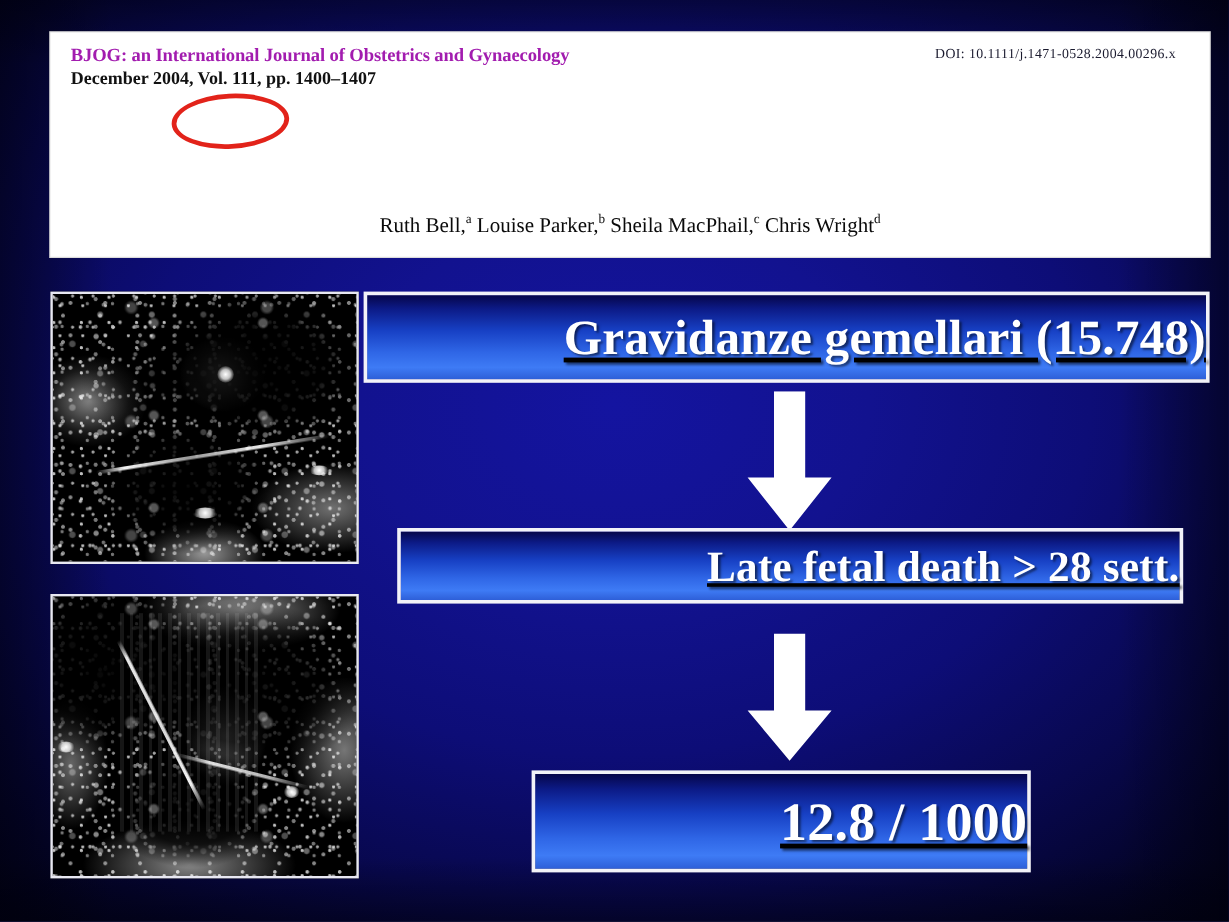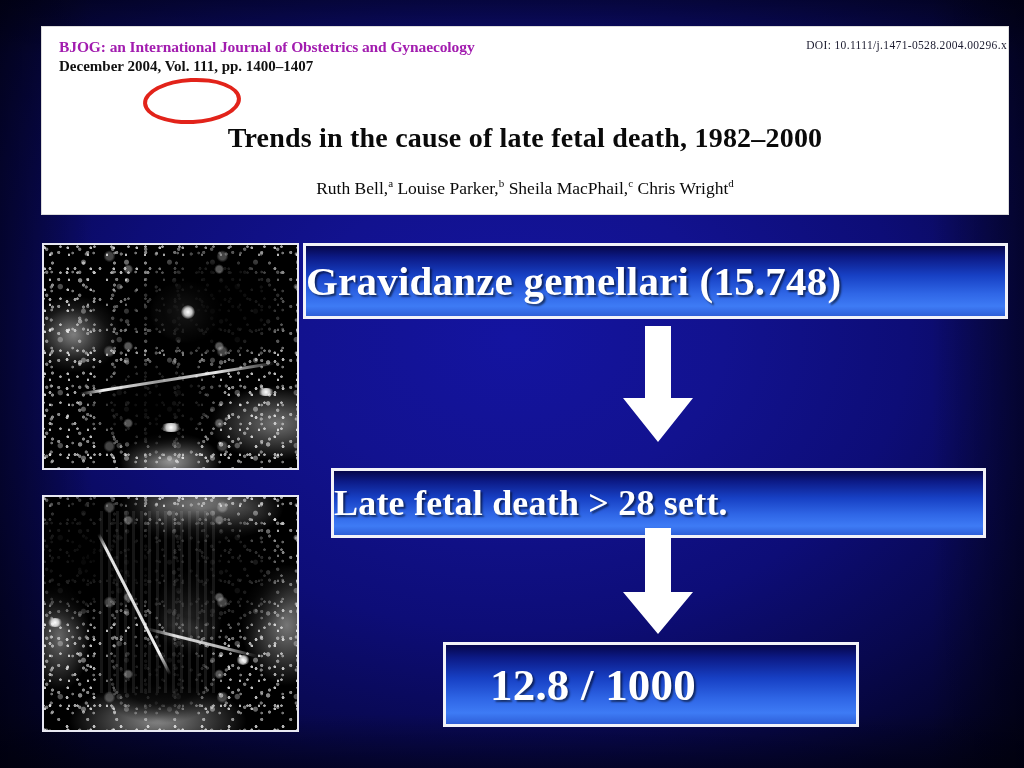--- a/index.html
+++ b/index.html
@@ -62,21 +62,21 @@
     white-space: nowrap;
   }
   .journal-issue {
     font-size: 15px;
     font-weight: bold;
     color: #111;
     white-space: nowrap;
   }
   .journal-doi {
     position: absolute;
-    right: 1px;
+    right: 28px;
     top: 12px;
     font-size: 11.5px;
     color: #1a1a2e;
     letter-spacing: 0.35px;
     white-space: nowrap;
   }
   .paper-title {
     position: absolute;
     left: 0;
     right: 0;
@@ -264,33 +264,34 @@
     box-sizing: border-box;
     background: linear-gradient(to bottom,
       #06064a 0%,
       #0c1a86 16%,
       #1740c4 42%,
       #2f66e6 68%,
       #3e7bf5 86%,
       #2e5fd8 100%);
     display: flex;
     align-items: center;
-    justify-content: flex-start;
+    justify-content: flex-end;
+    text-decoration: underline;
   }
   .flow-box .label {
     color: #ffffff;
     font-family: "Liberation Serif", serif;
     font-weight: bold;
     white-space: nowrap;
     text-shadow: 2px 2px 2px rgba(0,0,0,0.55);
     letter-spacing: 0.2px;
   }
   .box-1 { left: 303px; top: 243px; width: 705px; height: 76px; }
   .box-1 .label { font-size: 41px; }
-  .box-2 { left: 331px; top: 468px; width: 655px; height: 70px; }
+  .box-2 { left: 331px; top: 440px; width: 655px; height: 63px; }
   .box-2 .label { font-size: 36px; }
   .box-3 { left: 443px; top: 642px; width: 416px; height: 85px; padding-left: 44px; }
   .box-3 .label { font-size: 45px; }
 
   
   .arrow {
     position: absolute;
     display: block;
   }
   .arrow-1 { left: 621px; top: 326px; width: 74px; height: 118px; }
@@ -306,21 +307,20 @@
 
   <div class="journal-panel">
 
     <div class="journal-meta-left">
       <div class="journal-name">BJOG: an International Journal of Obstetrics and Gynaecology</div>
       <div class="journal-issue">December 2004, Vol. 111, pp. 1400–1407</div>
     </div>
 
     <div class="journal-doi">DOI: 10.1111/j.1471-0528.2004.00296.x</div>
 
-    <div class="paper-title">Trends in the cause of late fetal death, 1982–2000</div>
 
     <div class="paper-authors">
       <span>Ruth Bell,</span><sup>a</sup>
       <span>Louise Parker,</span><sup>b</sup>
       <span>Sheila MacPhail,</span><sup>c</sup>
       <span>Chris Wright</span><sup>d</sup>
     </div>
 
     <div class="year-circle"></div>
   </div>

